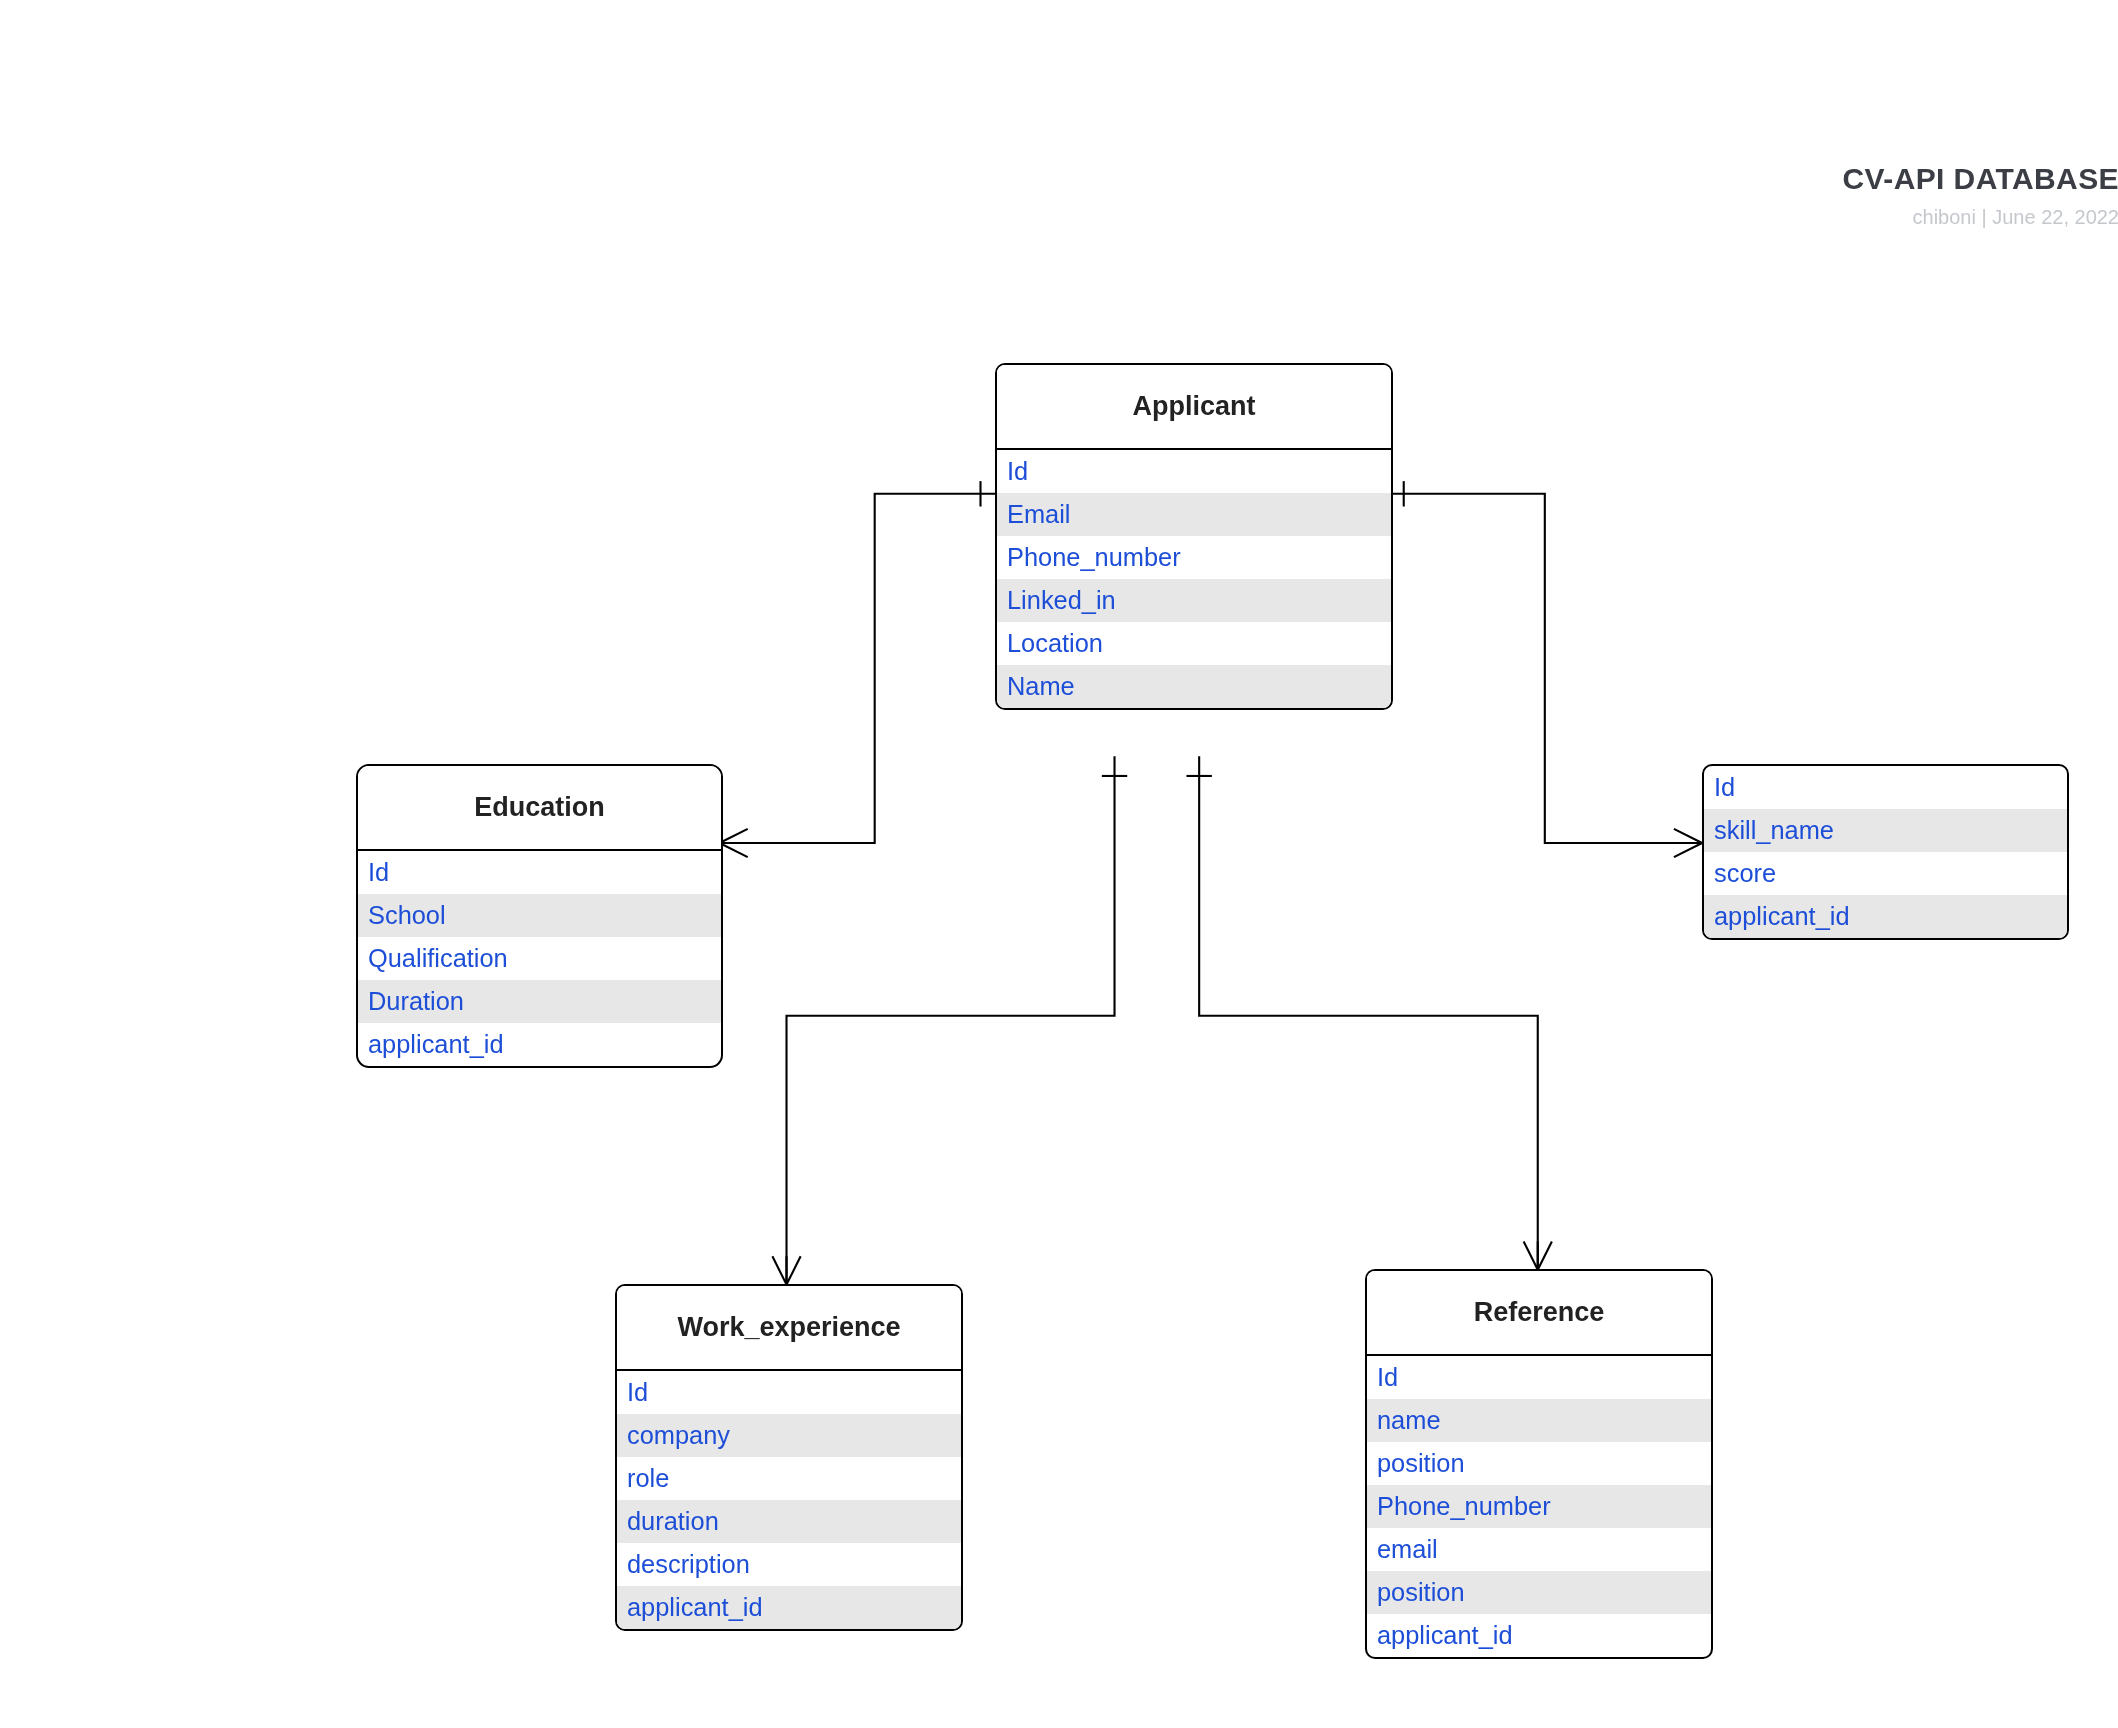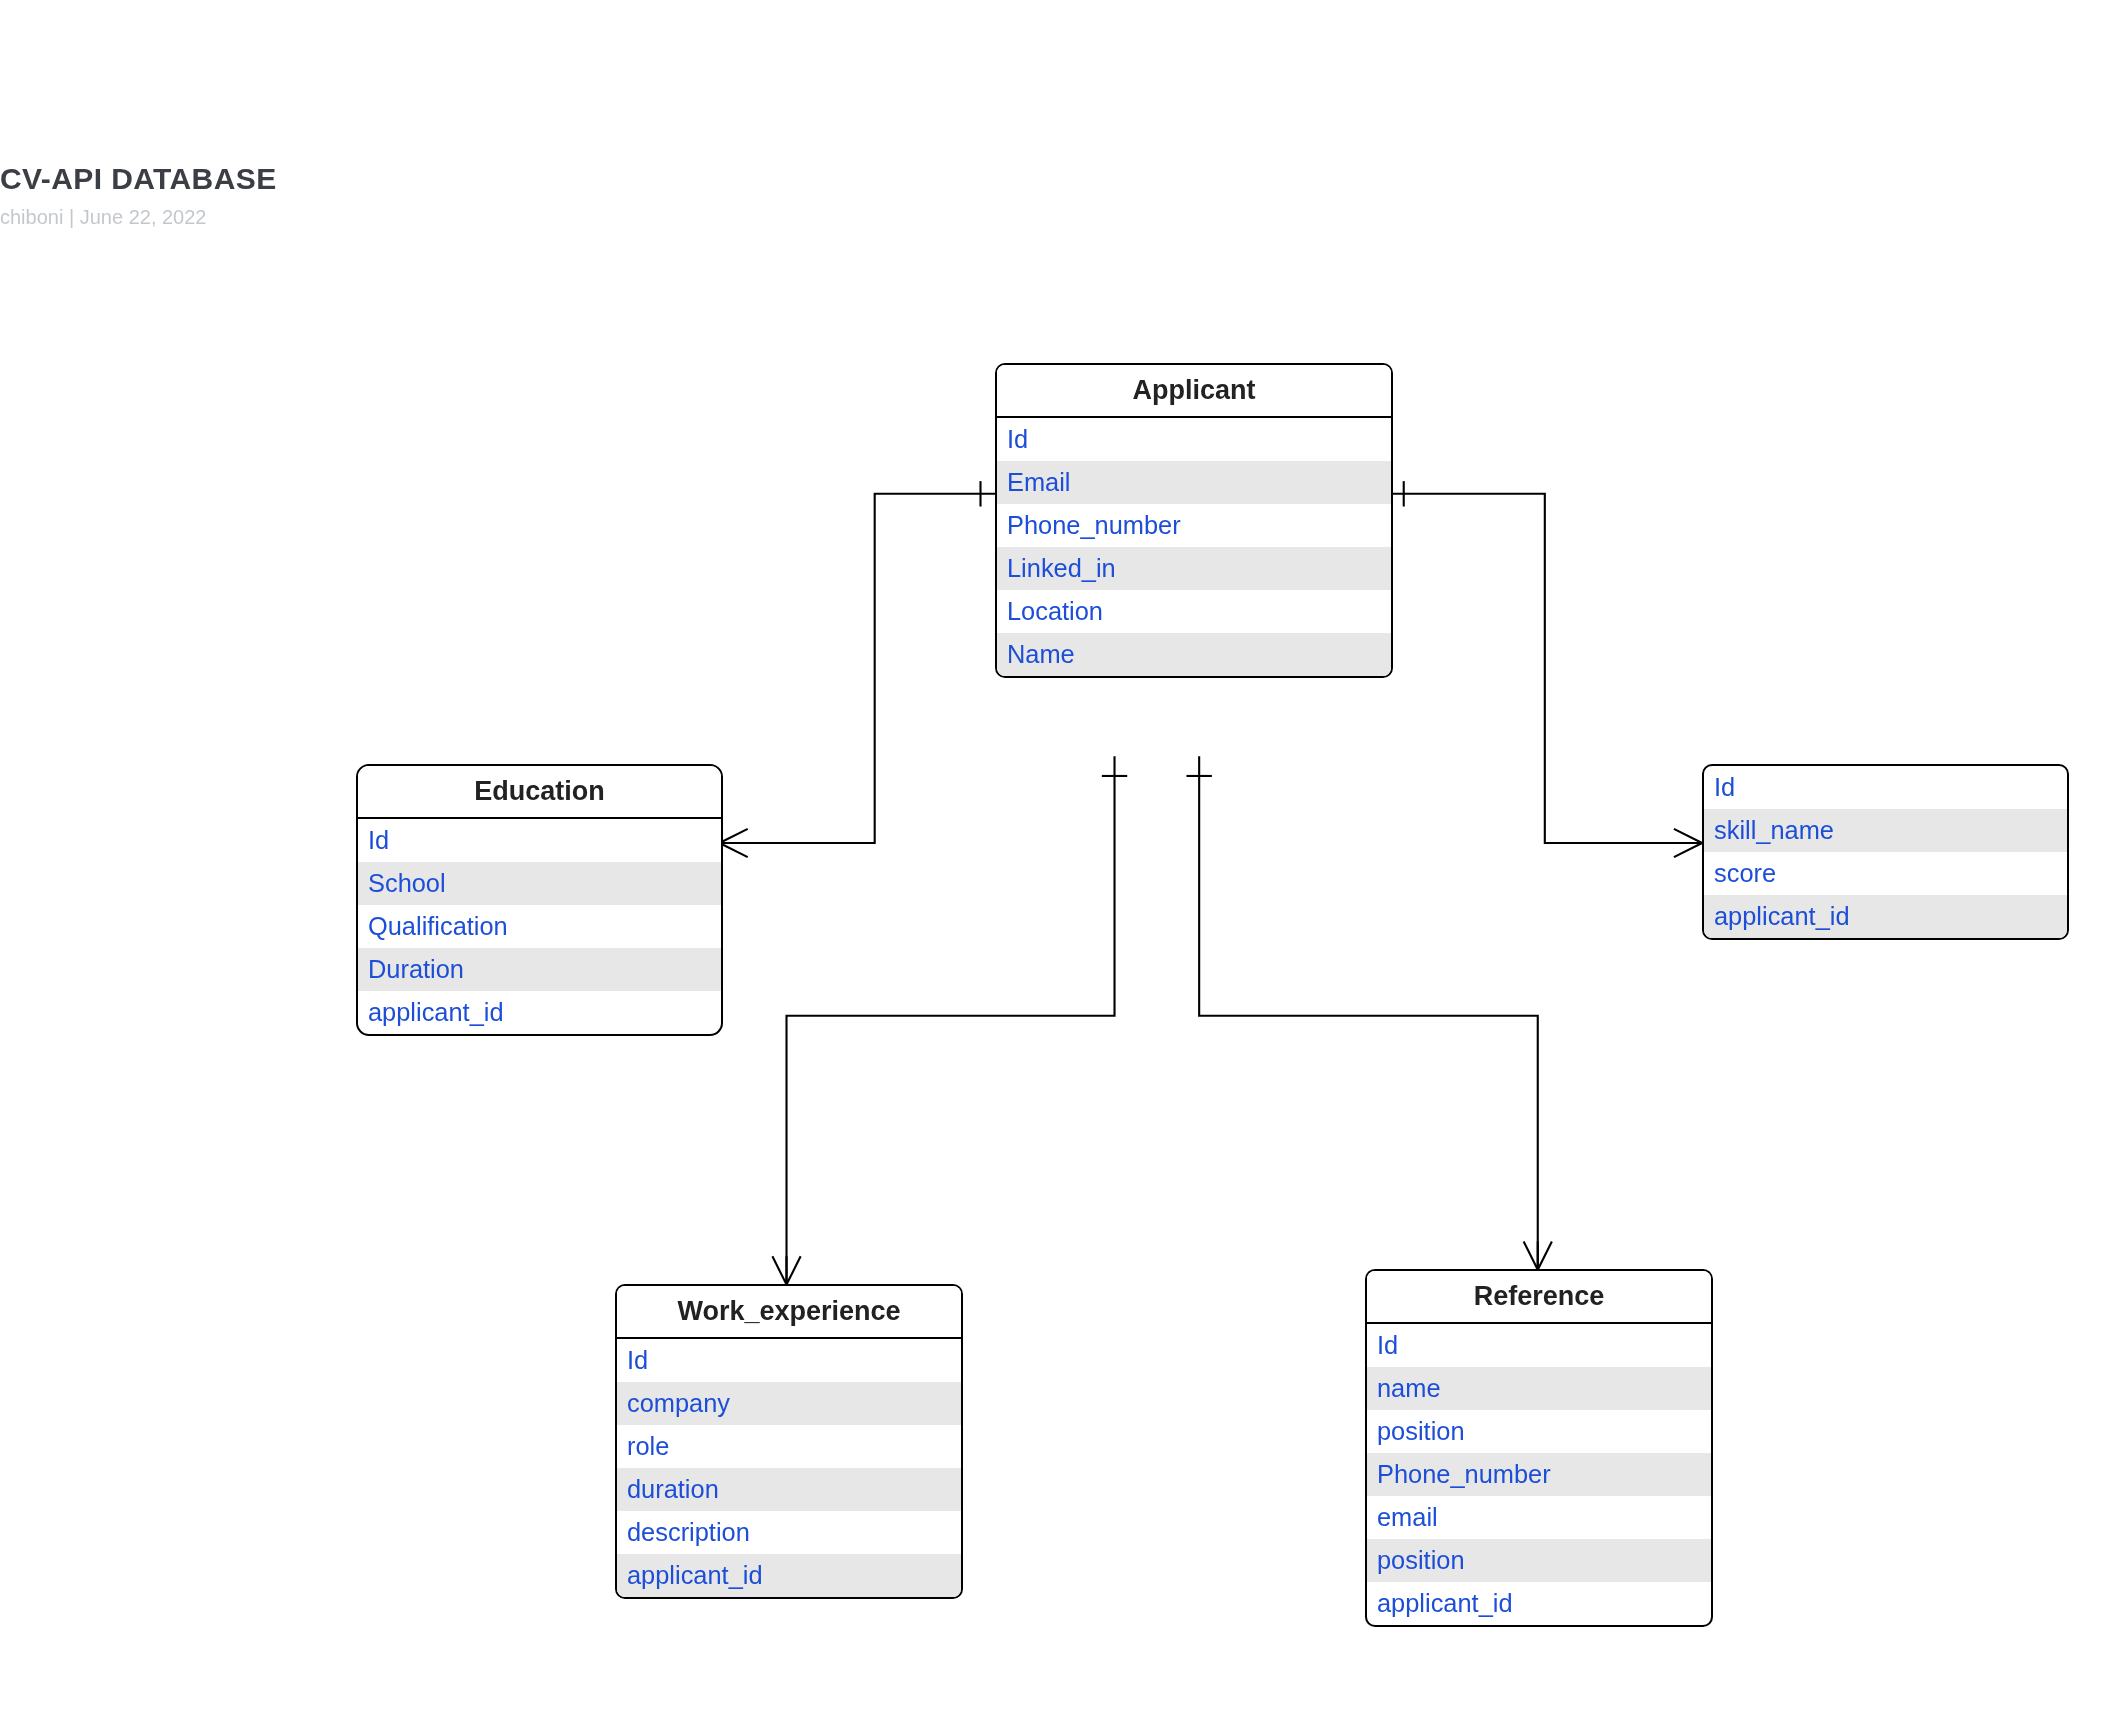--- a/index.html
+++ b/index.html
@@ -10,21 +10,21 @@
   }
   .canvas{
     position:relative;
     width:2119px;
     height:1729px;
   }
   .title-block{
     position:absolute;
     left:0;right:0;
     top:162px;
-    text-align:left;
+    text-align:right;
   }
   .title{
     font-size:30px;
     font-weight:700;
     color:#3b3f45;
     letter-spacing:0.4px;
   }
   .subtitle{
     margin-top:10px;
     font-size:20px;
@@ -34,21 +34,21 @@
     position:absolute;
     border:2.1px solid #000;
     border-radius:10px;
     background:#fff;
     overflow:hidden;
   }
   .entity-header{
     text-align:center;
     font-weight:700;
     font-size:27px;
-    padding:10px 7px;
+    padding:26px 7px;
     border-bottom:2.1px solid #000;
     color:#222;
     background:#fff;
   }
   .entity-row{
     font-size:25.4px;
     padding:7px 10px;
     color:#1d4ed8;
     white-space:nowrap;
     overflow:hidden;

